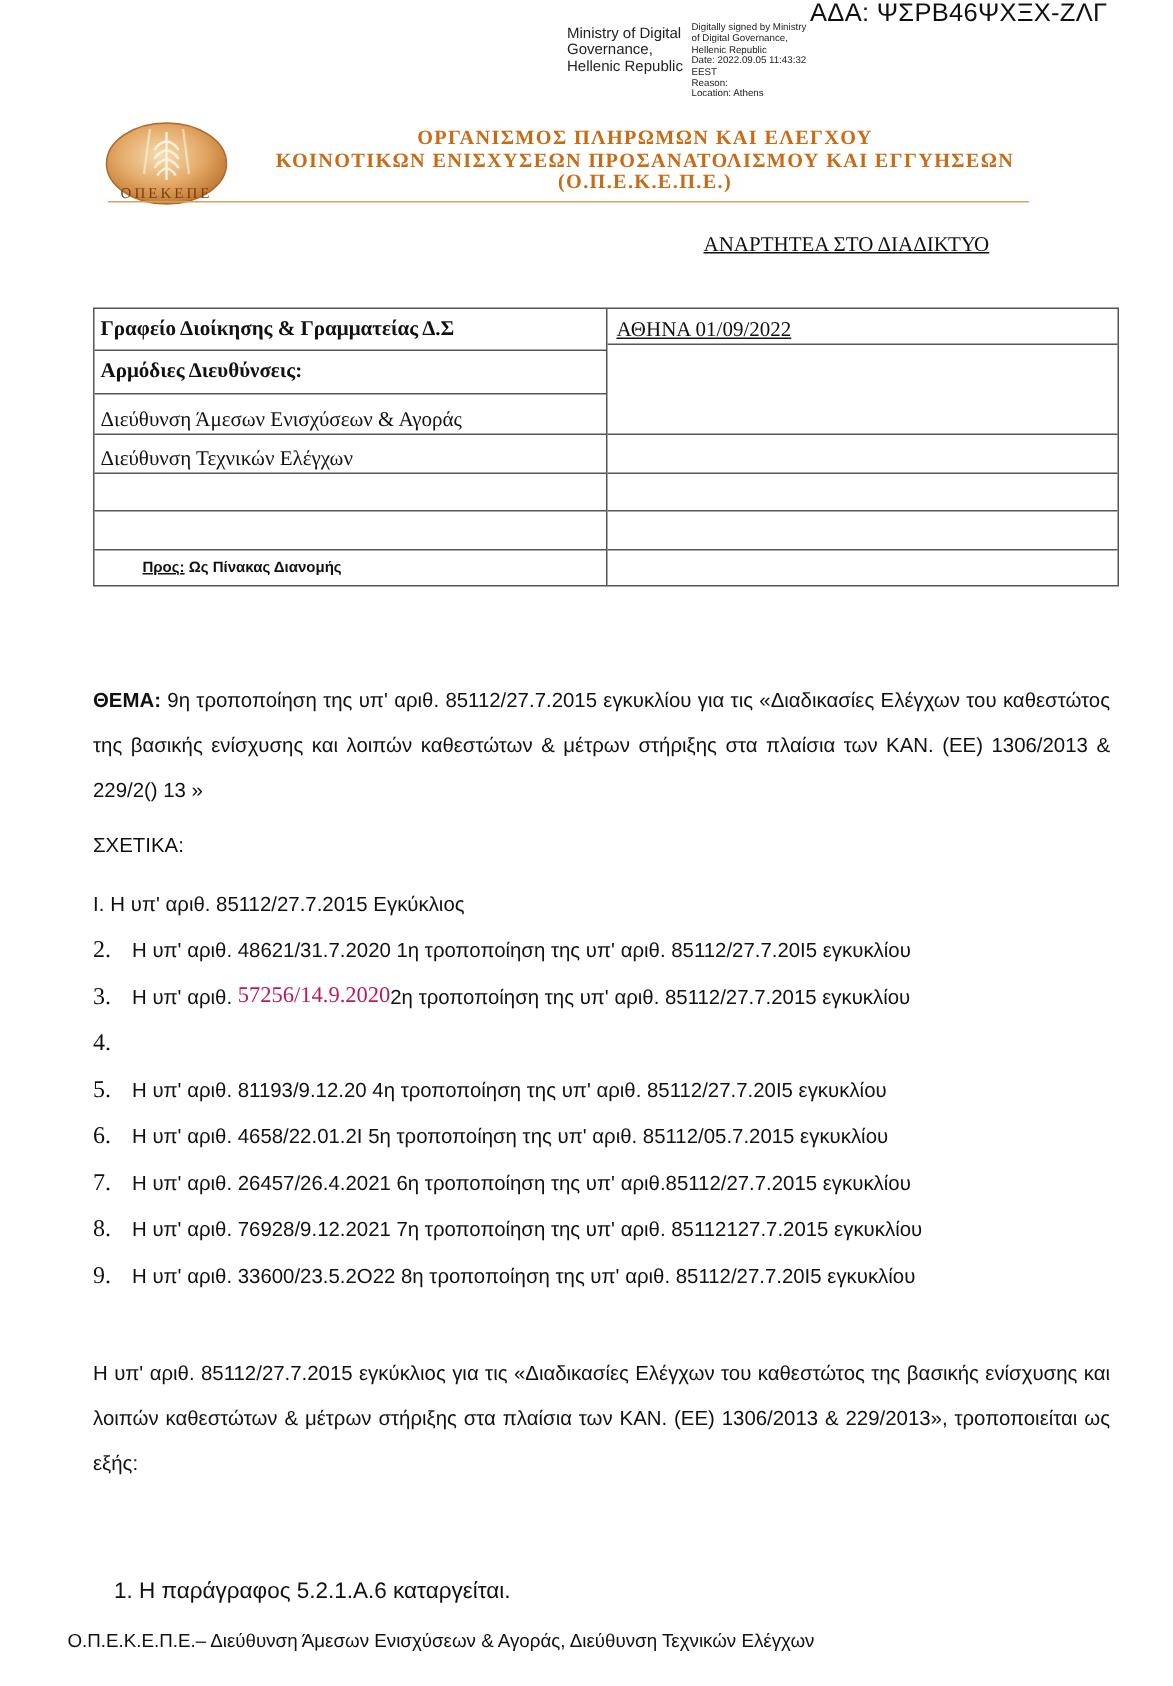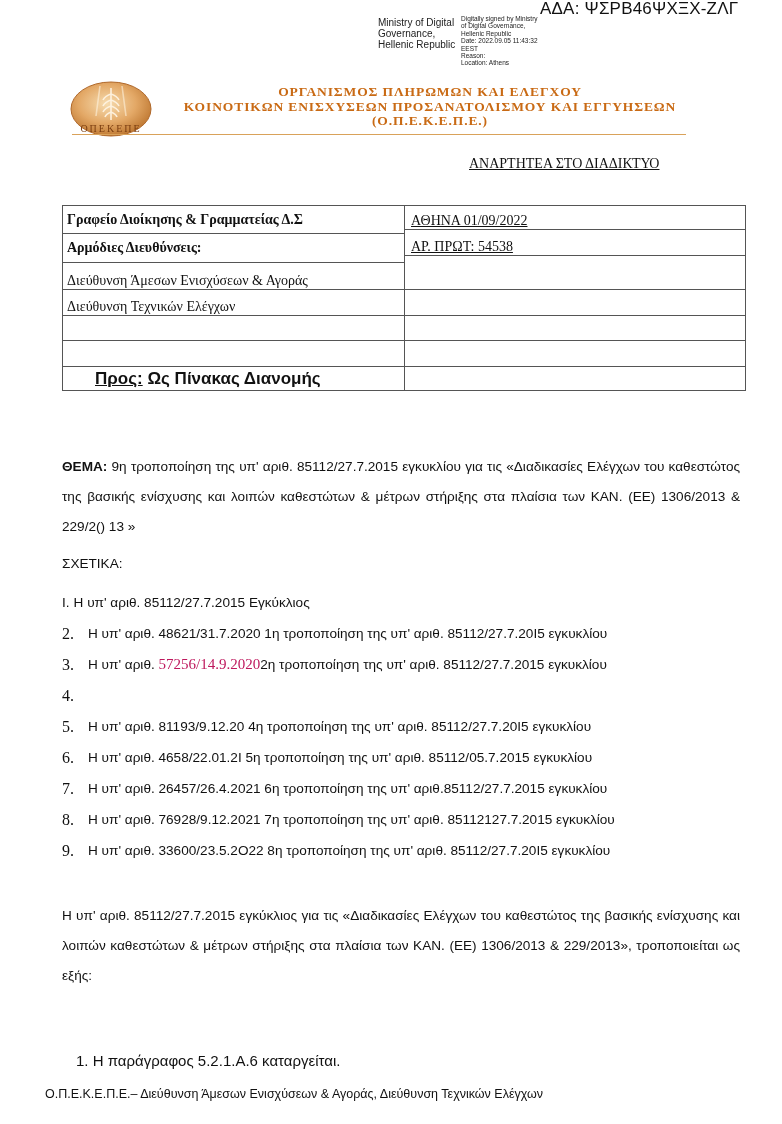--- a/index.html
+++ b/index.html
@@ -16,21 +16,21 @@
 
     .publish { position: absolute; left: 469px; top: 156px; font-family: "Liberation Serif", serif; font-size: 14px; text-decoration: underline; color: #111; }
 
     .table { position: absolute; left: 62px; top: 205px; width: 684px; height: 186px; border: 1px solid #555; }
     .col-left { position: absolute; left: 0; top: 0; width: 342px; height: 184px; border-right: 1px solid #555; }
     .col-right { position: absolute; left: 342px; top: 0; width: 340px; height: 184px; }
     .cell { position: absolute; left: 0; right: 0; border-bottom: 1px solid #555; padding-left: 4px; font-family: "Liberation Serif", serif; font-size: 14px; line-height: 16px; display: flex; align-items: center; }
     .cell.last { border-bottom: none; }
     .cell.bold { font-weight: bold; }
     .cell.top-align { align-items: flex-end; padding-top: 2px; }
-    .cell .sans { font-family: "Liberation Sans", sans-serif; font-weight: bold; font-size: 17px; padding-left: 28px; }
+    .cell .sans { font-family: "Liberation Sans", sans-serif; font-weight: bold; font-size: 10px; padding-left: 28px; }
     .u { text-decoration: underline; }
     .col-right .cell { padding-left: 6px; }
 
     .text { position: absolute; left: 62px; font-family: "Liberation Sans", sans-serif; font-size: 13.6px; line-height: 30px; color: #111; }
     .subject { top: 452px; width: 678px; text-align: justify; }
     .subject b { font-weight: bold; }
     .related-title { top: 549px; }
     .ref-list { position: absolute; left: 62px; top: 587px; width: 680px; }
     .ref-item { height: 31px; display: flex; align-items: center; font-size: 13.6px; font-family: "Liberation Sans", sans-serif; }
     .ref-num { font-family: "Liberation Serif", serif; font-size: 16px; width: 26px; }
@@ -105,23 +105,20 @@
     <div class="cell" style="top:110px;height:25px;"></div>
     <div class="cell" style="top:135px;height:26px;"></div>
     <div class="cell last" style="top:161px;height:23px;">
       <span class="sans"><span class="u">Προς:</span><span> Ως Πίνακας Διανομής</span></span>
     </div>
   </div>
   <div class="col-right">
     <div class="cell top-align" style="top:0;height:24px;">
       <span class="u">ΑΘΗΝΑ 01/09/2022</span>
     </div>
-    <div class="cell top-align" style="top:24px;height:26px;">
-      <span class="u">ΑΡ. ΠΡΩΤ: 54538</span>
-    </div>
     <div class="cell" style="top:50px;height:34px;"></div>
     <div class="cell" style="top:84px;height:26px;"></div>
     <div class="cell" style="top:110px;height:25px;"></div>
     <div class="cell" style="top:135px;height:26px;"></div>
     <div class="cell last" style="top:161px;height:23px;"></div>
   </div>
 </div>
 
 <div class="text subject">
   <b>ΘΕΜΑ:</b><span> 9η τροποποίηση της υπ' αριθ. 85112/27.7.2015 εγκυκλίου για τις «Διαδικασίες Ελέγχων του καθεστώτος της βασικής ενίσχυσης και λοιπών καθεστώτων &amp; μέτρων στήριξης στα πλαίσια των ΚΑΝ. (ΕΕ) 1306/2013 &amp; 229/2() 13 »</span>

